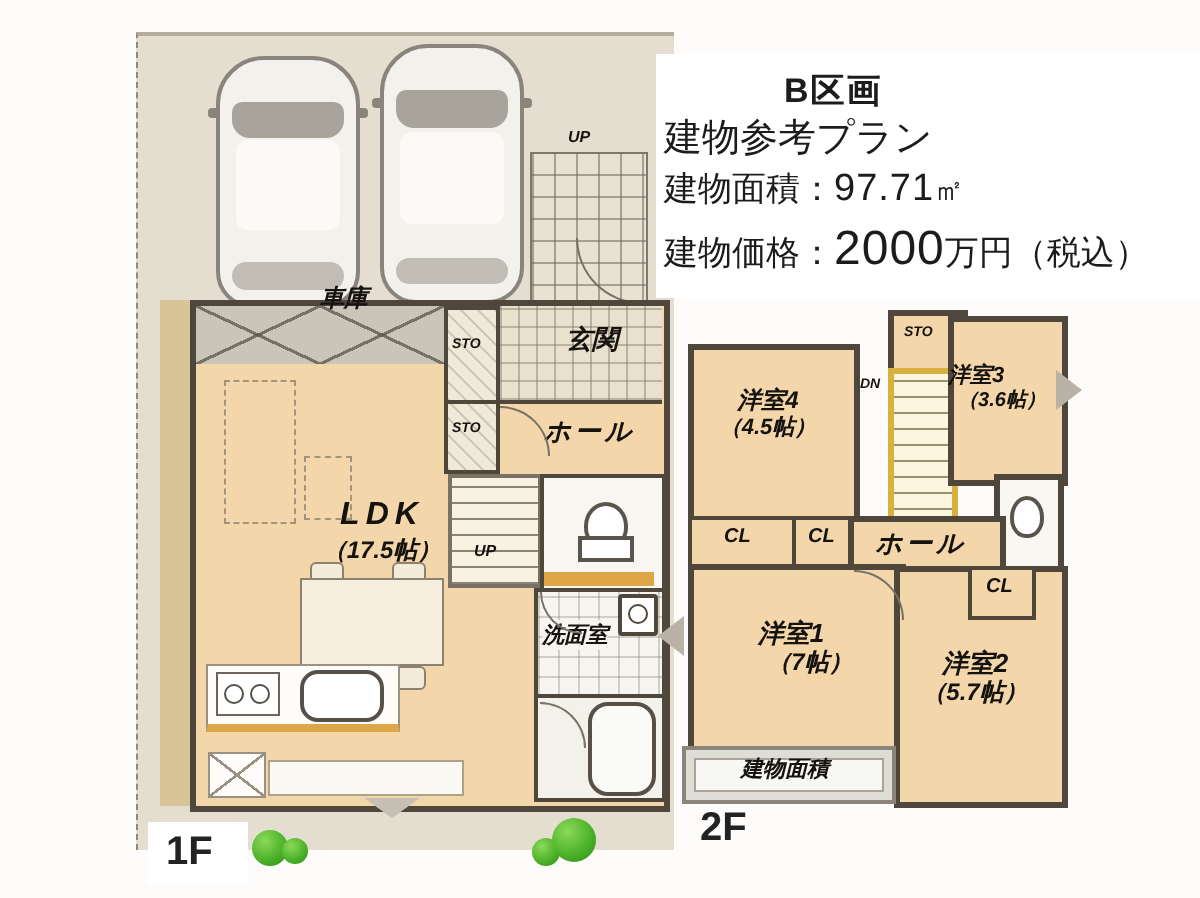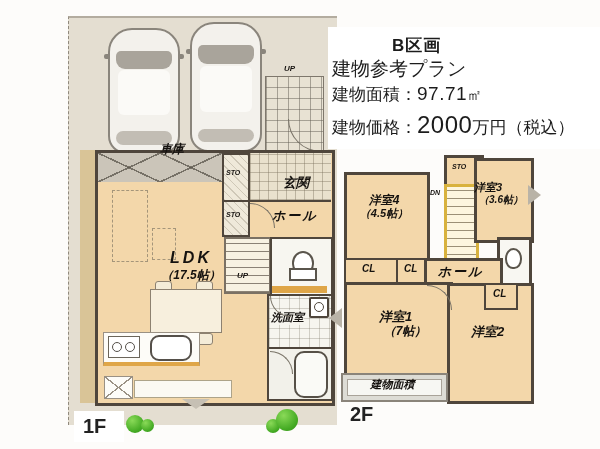--- a/index.html
+++ b/index.html
@@ -116,21 +116,21 @@
 
   <div class="abs house1"></div>
 
   <div class="abs garage-strip">
     <div class="xhalf"></div>
     <div class="xhalf"></div>
   </div>
   <div class="lbl" style="left:160px;top:141px;font-size:12px;">車庫</div>
 
   <div class="abs entrance"></div>
-  <div class="lbl" style="left:283px;top:174px;font-size:13px;">玄関</div>
+  <div class="lbl" style="left:283px;top:161px;font-size:13px;">玄関</div>
   <div class="abs sto" style="left:222px;top:153px;width:24px;height:45px;"></div>
   <div class="lbl" style="left:226px;top:169px;font-size:7px;">STO</div>
   <div class="abs sto" style="left:222px;top:200px;width:24px;height:33px;"></div>
   <div class="lbl" style="left:226px;top:211px;font-size:7px;">STO</div>
   <div class="lbl" style="left:272px;top:207px;font-size:13px;letter-spacing:2px;">ホール</div>
   <div class="arc arc-tr" style="left:250px;top:203px;width:24px;height:24px;"></div>
 
   <div class="abs stairs1"></div>
   <div class="lbl" style="left:237px;top:271px;font-size:8px;">UP</div>
 
@@ -200,20 +200,21 @@
 
   <div class="r2" style="left:424px;top:258px;width:73px;height:32px;"></div>
   <div class="lbl" style="left:424px;top:263px;width:73px;text-align:center;font-size:13px;letter-spacing:2px;">ホール</div>
 
   <div class="r2" style="left:344px;top:282px;width:103px;height:91px;"></div>
   <div class="lbl" style="left:344px;top:308px;width:103px;text-align:center;font-size:13px;">洋室1</div>
   <div class="lbl sz" style="left:344px;top:323px;width:122px;text-align:center;font-size:12px;">（7帖）</div>
 
   <div class="r2" style="left:447px;top:283px;width:81px;height:115px;"></div>
   <div class="lbl" style="left:447px;top:323px;width:81px;text-align:center;font-size:13px;">洋室2</div>
+  <div class="lbl sz" style="left:447px;top:338px;width:81px;text-align:center;font-size:12px;">（5.7帖）</div>
   <div class="r2" style="left:484px;top:283px;width:30px;height:23px;border-width:2px;"></div>
   <div class="lbl" style="left:493px;top:288px;font-size:10px;">CL</div>
   <div class="arc arc-tr" style="left:427px;top:285px;width:24px;height:24px;"></div>
 
   <div class="abs balcony">
     <div class="balcony-inner"></div>
   </div>
   <div class="lbl" style="left:341px;top:377px;width:103px;text-align:center;font-size:11px;">建物面積</div>
 
   <div class="abs tri-r" style="left:528px;top:185px;"></div>

